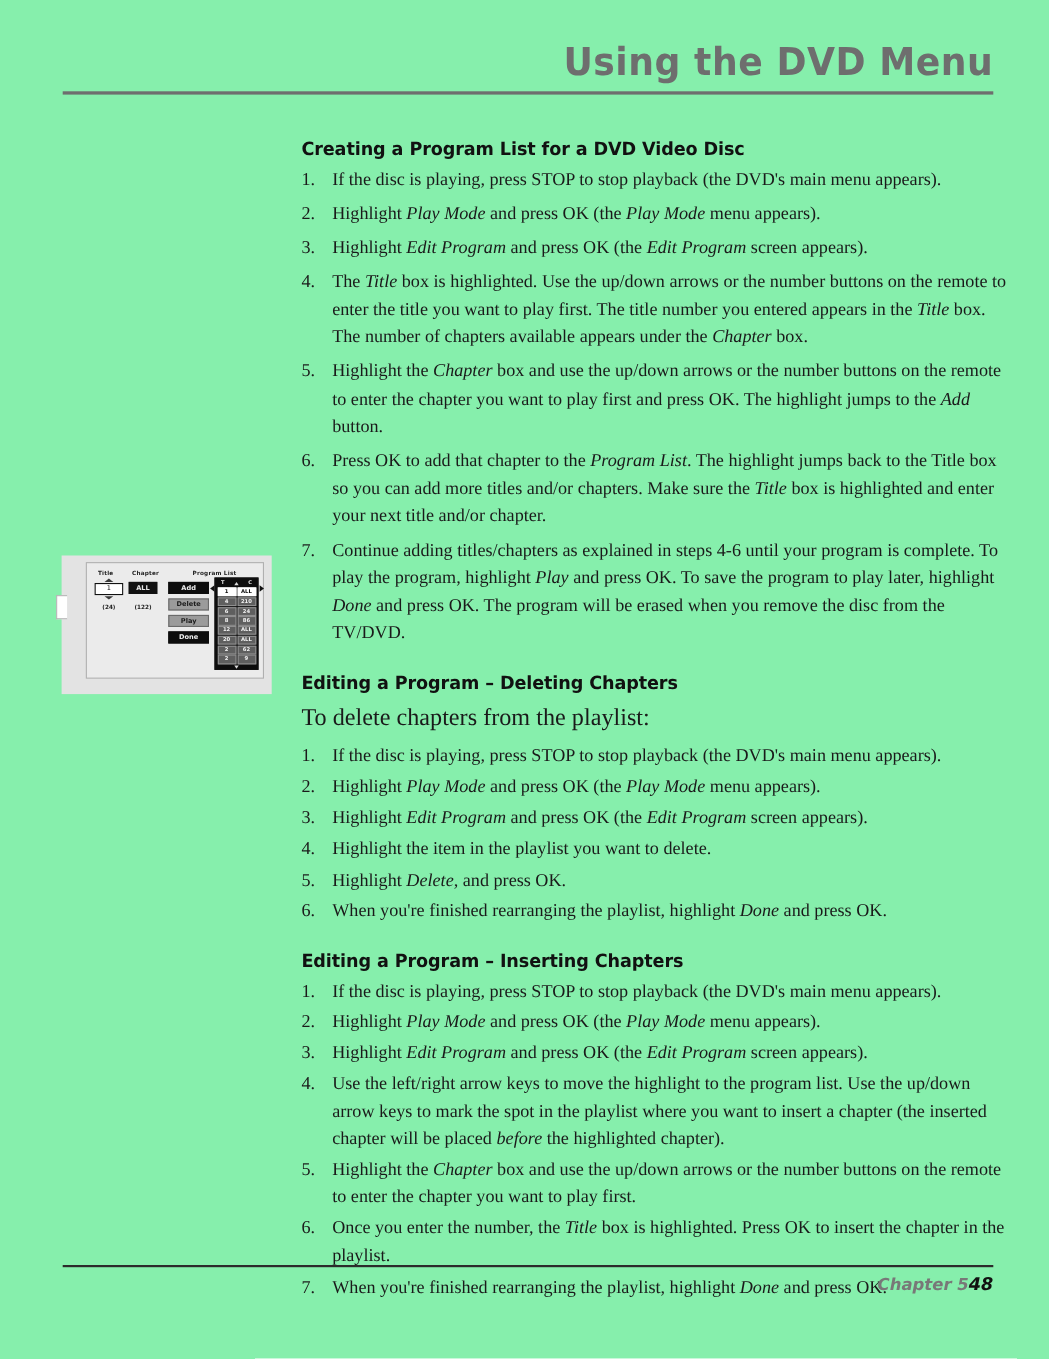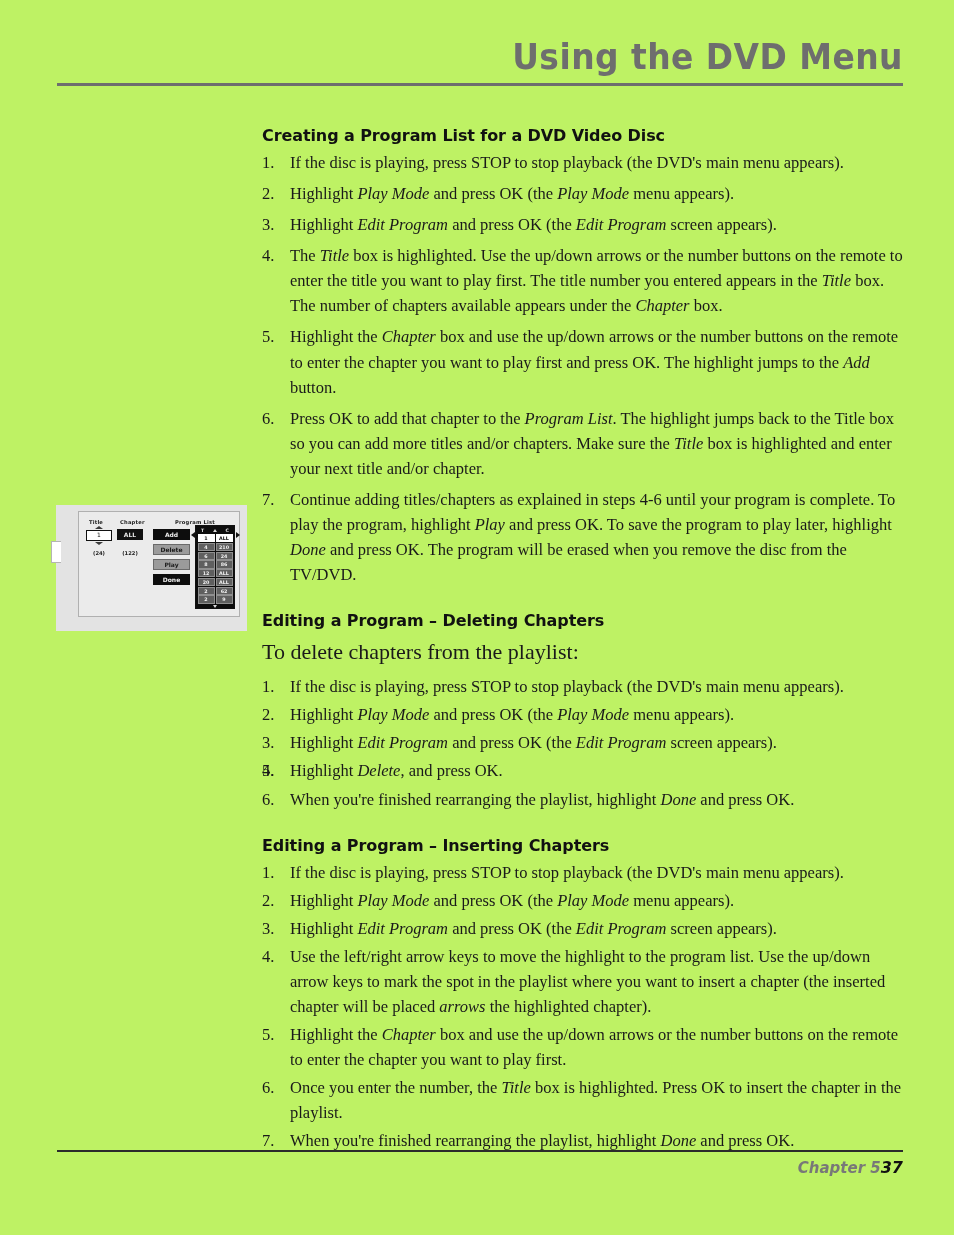--- a/index.html
+++ b/index.html
@@ -4,21 +4,21 @@
 <style>
   html, body {
     margin: 0;
     padding: 0;
     background: #ffffff;
   }
   .page {
     position: relative;
     width: 954px;
     height: 1235px;
-    background: #bef264;
+    background: #86efac;
     font-family: "Liberation Serif", serif;
     color: #1a1a1a;
     overflow: hidden;
   }
 
   
   .page-header {
     position: absolute;
     left: 57px;
     top: 40px;
@@ -41,21 +41,21 @@
     left: 57px;
     top: 83px;
     width: 846px;
     height: 3px;
     background: #6e6e6e;
   }
 
   
   .content {
     position: absolute;
-    left: 262px;
+    left: 274px;
     top: 126px;
     width: 643px;
   }
   h2.section-title {
     font-family: "DejaVu Sans", sans-serif;
     font-weight: bold;
     font-size: 16.5px;
     color: #111111;
     margin: 0 0 5px 0;
     letter-spacing: -0.1px;
@@ -329,32 +329,32 @@
           <li><span class="num">7.</span><span>Continue adding titles/chapters as explained in steps 4-6 until your program is complete. To play the program, highlight <em>Play</em> and press OK. To save the program to play later, highlight <em>Done</em> and press OK. The program will be erased when you remove the disc from the TV/DVD.</span></li>
         </ol>
       </div>
       <div class="section tight">
         <h2 class="section-title">Editing a Program – Deleting Chapters</h2>
         <p class="section-intro">To delete chapters from the playlist:</p>
         <ol class="steps">
           <li><span class="num">1.</span><span>If the disc is playing, press STOP to stop playback (the DVD's main menu appears).</span></li>
           <li><span class="num">2.</span><span>Highlight <em>Play Mode</em> and press OK (the <em>Play Mode</em> menu appears).</span></li>
           <li><span class="num">3.</span><span>Highlight <em>Edit Program</em> and press OK (the <em>Edit Program</em> screen appears).</span></li>
-          <li><span class="num">4.</span></li>
+          <li><span class="num">4.</span><span>Highlight the item in the playlist you want to delete.</span></li>
           <li><span class="num">5.</span><span>Highlight <em>Delete</em>, and press OK.</span></li>
           <li><span class="num">6.</span><span>When you're finished rearranging the playlist, highlight <em>Done</em> and press OK.</span></li>
         </ol>
       </div>
       <div class="section tight">
         <h2 class="section-title">Editing a Program – Inserting Chapters</h2>
         <ol class="steps">
           <li><span class="num">1.</span><span>If the disc is playing, press STOP to stop playback (the DVD's main menu appears).</span></li>
           <li><span class="num">2.</span><span>Highlight <em>Play Mode</em> and press OK (the <em>Play Mode</em> menu appears).</span></li>
           <li><span class="num">3.</span><span>Highlight <em>Edit Program</em> and press OK (the <em>Edit Program</em> screen appears).</span></li>
-          <li><span class="num">4.</span><span>Use the left/right arrow keys to move the highlight to the program list. Use the up/down arrow keys to mark the spot in the playlist where you want to insert a chapter (the inserted chapter will be placed <em>arrows</em> the highlighted chapter).</span></li>
+          <li><span class="num">4.</span><span>Use the left/right arrow keys to move the highlight to the program list. Use the up/down arrow keys to mark the spot in the playlist where you want to insert a chapter (the inserted chapter will be placed <em>before</em> the highlighted chapter).</span></li>
           <li><span class="num">5.</span><span>Highlight the <em>Chapter</em> box and use the up/down arrows or the number buttons on the remote to enter the chapter you want to play first.</span></li>
           <li><span class="num">6.</span><span>Once you enter the number, the <em>Title</em> box is highlighted. Press OK to insert the chapter in the playlist.</span></li>
           <li><span class="num">7.</span><span>When you're finished rearranging the playlist, highlight <em>Done</em> and press OK.</span></li>
         </ol>
       </div>
     </div>
 
   <div class="figure-wrap">
     <div class="figure-tab"></div>
     <div class="dvd-panel">
@@ -424,16 +424,16 @@
         <div class="pl-foot">
           <span class="caret-down"></span>
         </div>
       </div>
     </div>
   </div>
 
   <div class="footer-rule"></div>
   <div class="footer">
     <span class="chap">Chapter 5</span>
-    <span class="pageno">37</span>
+    <span class="pageno">48</span>
   </div>
 
 </div>
 
 </body></html>

